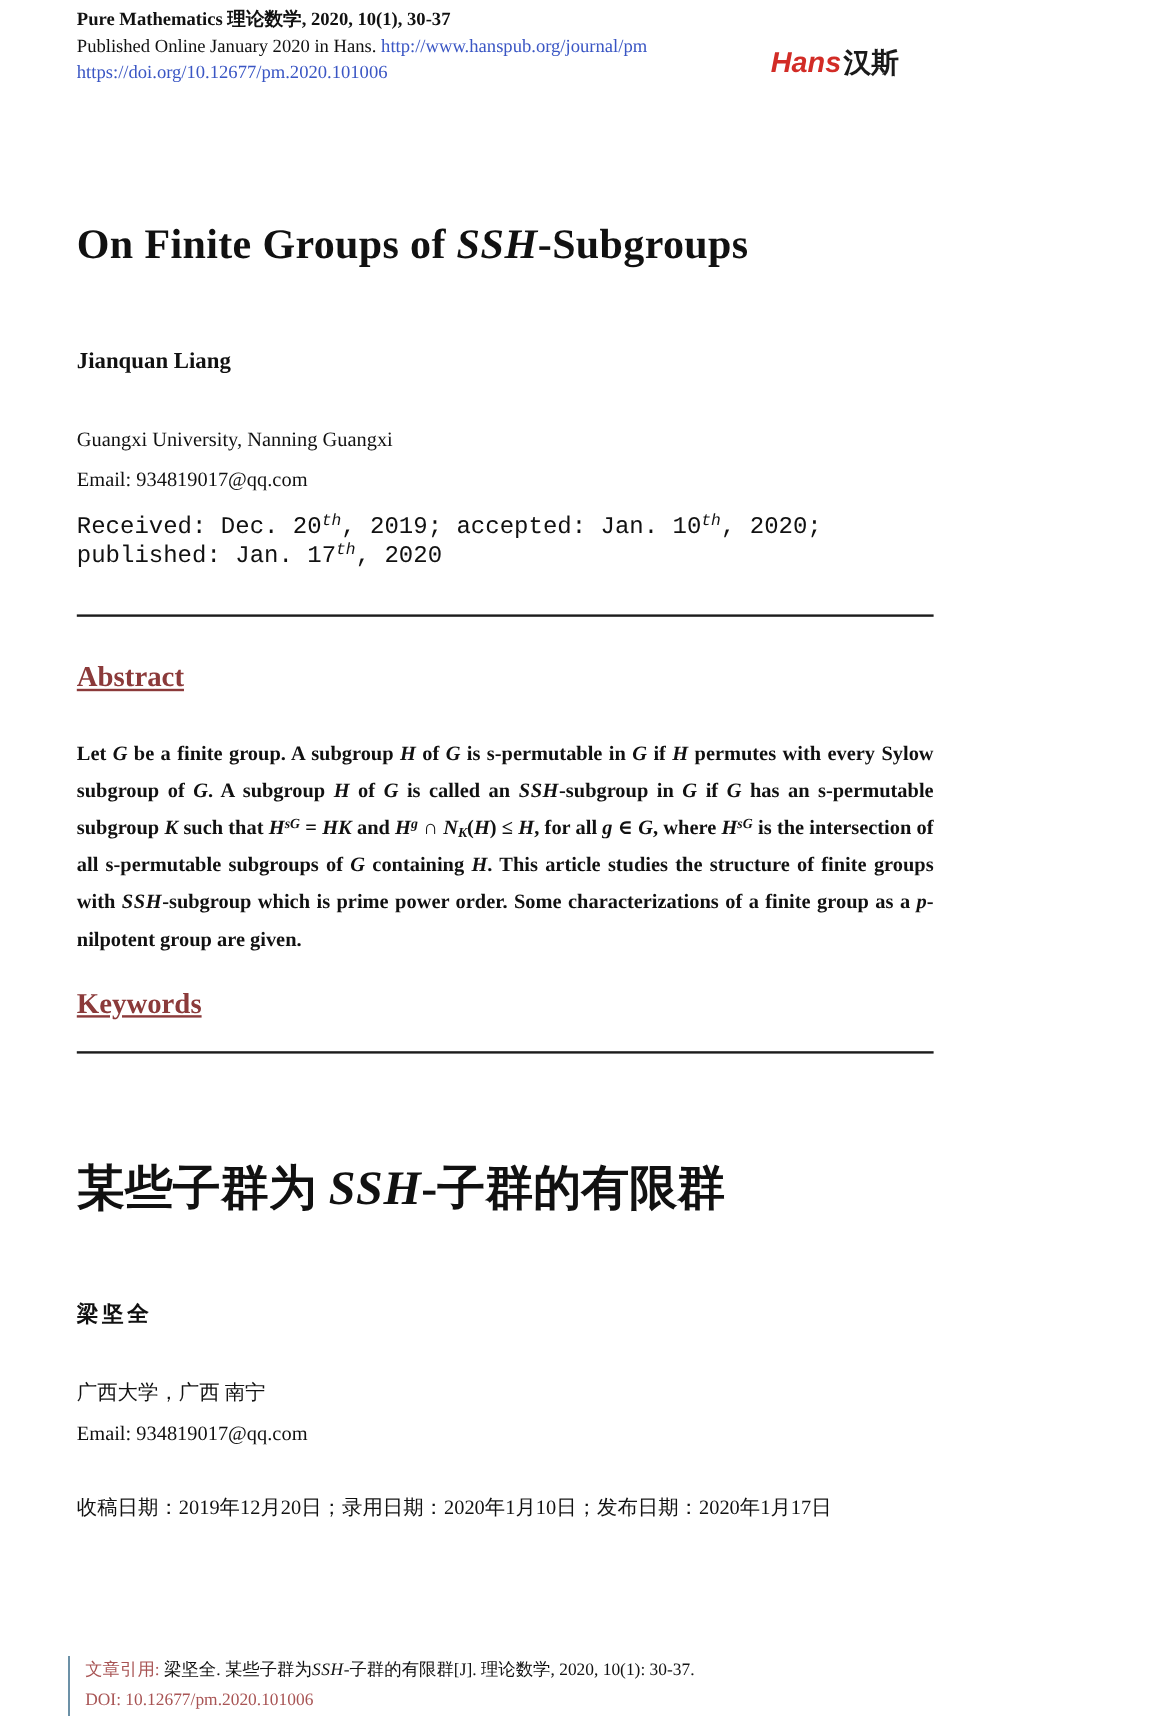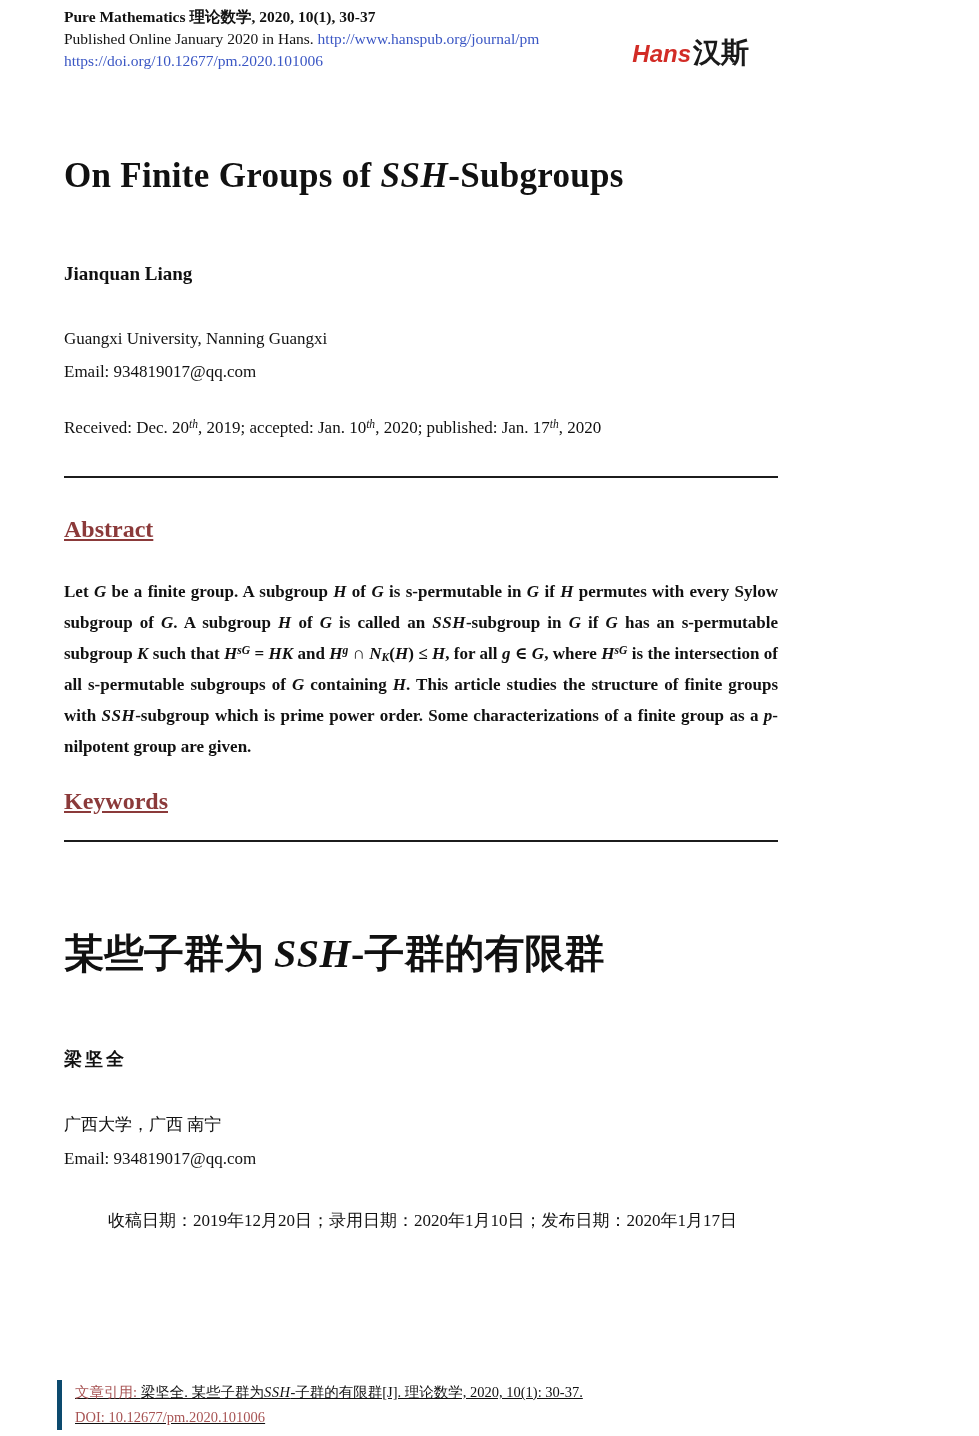--- a/index.html
+++ b/index.html
@@ -19,48 +19,48 @@
     overflow:hidden;
   }
 
   
   .header { position:relative; font-size:15.5px; line-height:22px; color:#111; }
   .journal-line { font-weight:bold; }
   .link { color:var(--link); text-decoration:none; cursor:pointer; }
   .logo { position:absolute; top:36px; right:29px; white-space:nowrap; }
   .logo-latin { color:var(--logo-red); font-weight:bold; font-style:italic;
                 font-family:"Liberation Sans","DejaVu Sans",sans-serif; font-size:24px;margin-top:31px; }
-  .logo-cn { color:#1a1a1a; font-weight:bold; font-size:28px; margin-left:2px; }
+  .logo-cn { color:#1a1a1a; font-weight:bold; font-size:23px; margin-left:2px; }
 
   
-  .title { margin-top:82px; font-size:35px; font-weight:bold; line-height:44px; letter-spacing:0.3px; }
+  .title { margin-top:110px; font-size:35px; font-weight:bold; line-height:44px; letter-spacing:0.3px; }
   .author { margin-top:64px; font-size:19px; font-weight:bold; line-height:24px; }
   .affil { margin-top:36px; font-size:17px; line-height:33px; }
-  .received { margin-top:28px; font-size:17px; line-height:24px; }
+  .received { margin-top:12px; font-size:20px; line-height:24px;font-family:Liberation Mono, monospace; }
 
   .rule { border:none; border-top:2.5px solid #1c1c1c; height:0; width:100%; }
   .rule-top { margin-top:36px; }
   .rule-mid { margin-top:24px; }
 
   .section-heading { margin-top:36px; font-size:24px; line-height:30px; font-weight:bold; color:var(--maroon);text-decoration:underline; }
   .abstract-body { margin-top:32px; font-size:17px; font-weight:bold; line-height:31px; text-align:justify; }
   .keywords-body { margin-top:32px; font-size:17px; font-weight:bold; line-height:31px; }
   .section-heading.kw { margin-top:24px; }
 
   
   .cn-title { margin-top:86px; font-size:40px; font-weight:bold; line-height:52px; }
   .cn-author { margin-top:66px; font-size:18px; font-weight:bold; line-height:26px; letter-spacing:3px; }
   .cn-affil { margin-top:36px; font-size:17px; line-height:34px; }
-  .cn-dates { margin-top:32px; font-size:17px; line-height:26px;margin-left:44px; }
+  .cn-dates { margin-top:32px; font-size:17px; line-height:26px; }
 
   
   .footer {
     position:absolute; left:57px; right:56px; bottom:6px;
-    border-left:5px solid #0c4a6e; padding-left:13px;
-    font-size:14.5px; line-height:25px; color:#111;text-decoration:underline;
+    border-left:1px solid #0c4a6e; padding-left:13px;
+    font-size:14.5px; line-height:25px; color:#111;
   }
   .footer-doi { color:var(--footer-red); text-decoration:none; cursor:pointer; }
 
   
   .s-i  { font-style:italic; }
   .s-sc { font-style:italic; letter-spacing:0.5px; }
   .s-sup { font-style:italic; font-size:0.68em; vertical-align:0.45em; line-height:0; }
   .s-sub { font-style:italic; font-size:0.68em; vertical-align:-0.2em; line-height:0; }
   .s-label { color:var(--footer-red); }
 </style>

